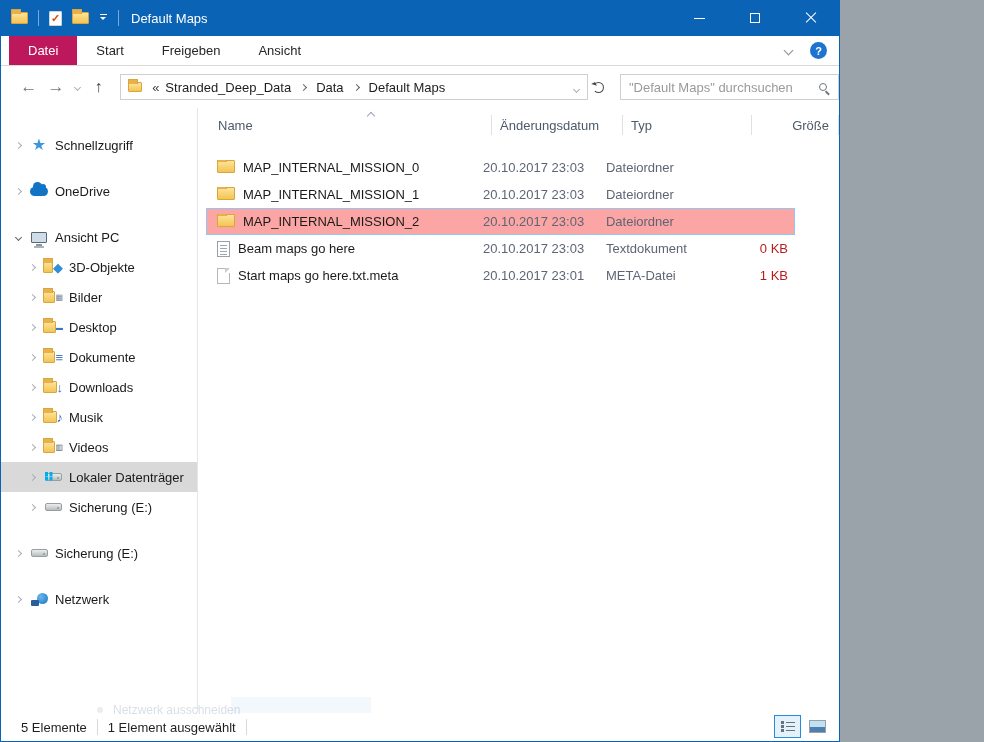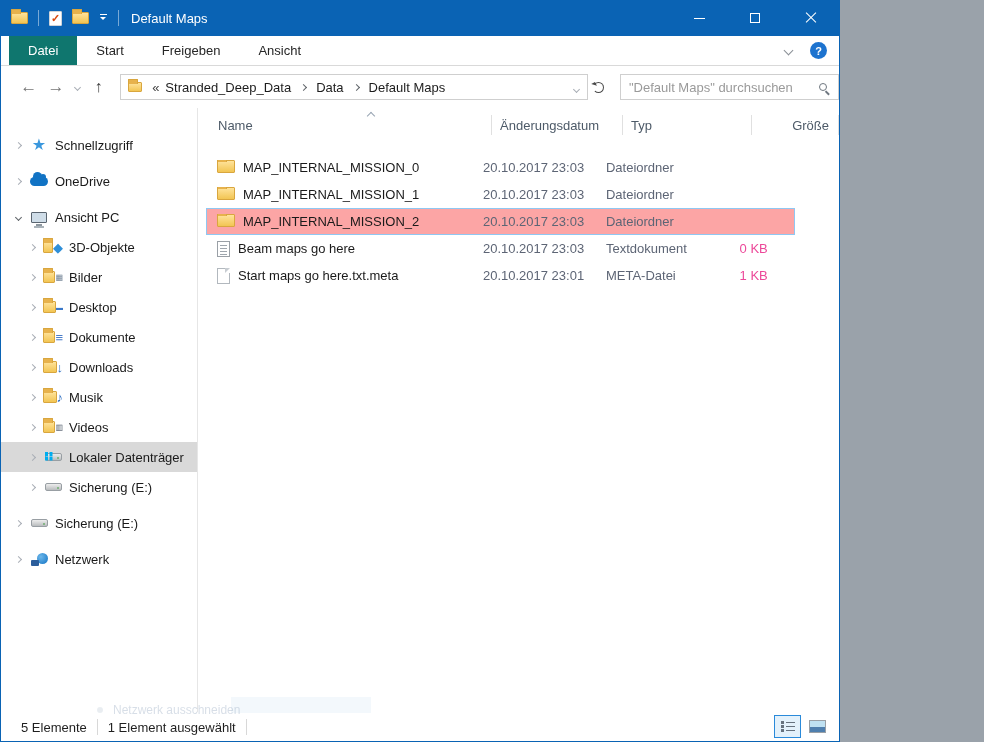--- a/index.html
+++ b/index.html
@@ -24,21 +24,21 @@
 .g-min{width:11px;height:1px;background:#fff}
 .g-max{width:10px;height:10px;border:1px solid #fff}
 .g-close{position:relative;width:12px;height:12px}
 .g-close::before,.g-close::after{content:"";position:absolute;top:5px;left:-1px;width:14px;height:1px;background:#fff}
 .g-close::before{transform:rotate(45deg)}
 .g-close::after{transform:rotate(-45deg)}
 
 
 .tabrow{height:30px;background:#fff;border-bottom:1px solid #d9d9d9;display:flex;align-items:stretch;padding-left:8px}
 .tab{padding:0 19px;display:flex;align-items:center;font-size:13px;color:#262626;cursor:default}
-.tab.active{background:#0f766e;color:#fff}
+.tab.active{background:#be185d;color:#fff}
 .tabrow-right{margin-left:auto;display:flex;align-items:center;gap:18px;padding-right:12px}
 .chev{display:inline-block;width:5px;height:5px;border-right:1px solid #a9aeb6;border-bottom:1px solid #a9aeb6;transform:rotate(-45deg)}
 .chev.down{transform:rotate(45deg)}
 .chev.big{width:7px;height:7px;border-color:#8a8f96}
 .help{width:17px;height:17px;border-radius:50%;background:#1d73cf;color:#fff;font-size:11px;font-weight:bold;display:flex;align-items:center;justify-content:center}
 
 
 .navbar{height:42px;background:#fff;display:flex;align-items:center}
 .nav-btn{display:flex;align-items:center;justify-content:center;color:#767676}
 .nb-back{margin-left:14px;width:32px;font-size:17px}
@@ -59,21 +59,21 @@
 .search-text{flex:1;font-size:13px;color:#9a9a9a;white-space:nowrap;overflow:hidden}
 .g-mag{position:relative;width:8px;height:8px;border:1.5px solid #6f7780;border-radius:50%;margin-right:3px}
 .g-mag::after{content:"";position:absolute;right:-4px;bottom:-3px;width:5px;height:1.5px;background:#6f7780;transform:rotate(45deg)}
 
 
 .content{display:flex;height:604px;background:#fff}
 
 
 .sidebar{width:197px;border-right:1px solid #e6e6e6;padding-top:22px;overflow:hidden;flex:none}
 .side-item{height:30px;display:flex;align-items:center;font-size:13px;color:#1a1a1a;white-space:nowrap;overflow:hidden;cursor:default}
-.side-item.gap{margin-top:6px}
+.side-item.gap{margin-top:16px}
 .side-item.selected{background:#d9d9d9}
 .side-item .chevbox{flex:none;width:14px;display:flex;justify-content:center}
 .side-item.lvl0{padding-left:10px}
 .side-item.lvl1{padding-left:24px}
 .chev.dark{border-color:#5f6368}
 .sicon{flex:none;width:20px;height:17px;margin:0 6px 0 4px;position:relative;display:flex;align-items:center;justify-content:center}
 .slabel{overflow:hidden}
 .ico-folder-s{width:16px;height:12px}
 .ovl-3d{color:#2f8fd8}.ovl-pic{color:#6b7d90;font-size:8px}.ovl-desk{color:#3a78c9;font-size:7px}
 .ovl-doc{color:#4a7dc9;font-weight:bold}.ovl-dl{color:#2f6fc1;font-weight:bold}.ovl-mus{color:#2f6fc1}.ovl-vid{color:#55606e;font-size:8px}
@@ -99,21 +99,21 @@
 .hcol.c1{width:152px;padding-left:8px}
 .hcol.c2{width:150px;padding-left:8px}
 .hcol.c3{width:100px;justify-content:flex-end;padding-right:10px}
 .sortcaret{position:absolute;left:170px;top:5px;width:6px;height:6px;border-left:1px solid #98a5b3;border-top:1px solid #98a5b3;transform:rotate(45deg)}
 .rows{padding-top:12px}
 .frow{display:flex;height:27px;align-items:center;margin:0 44px 0 8px;border:1px solid transparent;font-size:13px;cursor:default}
 .frow.selected{background:#fca5a5;border-color:#8fc7f2}
 .cell.name{width:333px;display:flex;padding-left:10px;color:#1a1a1a;overflow:hidden;white-space:nowrap}
 .cell.date{width:152px;padding-left:8px;color:#5d6575}
 .cell.type{width:150px;padding-left:8px;color:#5d6575}
-.cell.size{width:92px;text-align:center;padding-right:6px;color:#ec4899}
+.cell.size{width:92px;text-align:right;padding-right:6px;color:#b91c1c}
 .ficon{flex:none;margin-right:8px;position:relative}
 .folder-icon{width:18px;height:13px;background:linear-gradient(180deg,#ffe39b,#f2c553);border:1px solid #d9a63e;border-radius:1px;position:relative}
 .folder-icon::before{content:"";position:absolute;top:-4px;left:-1px;width:8px;height:4px;background:#e7b24c;border:1px solid #d9a63e;border-bottom:none;border-radius:1px 1px 0 0}
 .text-file-icon{width:13px;height:16px;background:#fff;border:1px solid #9aa0a6}
 .text-file-icon::after{content:"";position:absolute;left:2px;right:2px;top:3px;height:10px;background:repeating-linear-gradient(180deg,#9fa6ad 0 1px,transparent 1px 3px)}
 .meta-file-icon{width:13px;height:16px;background:#fff;border:1px solid #b2b8be}
 .meta-file-icon::before{content:"";position:absolute;top:-1px;right:-1px;border-style:solid;border-width:0 5px 5px 0;border-color:#fff #fff #c8cdd2 #fff;transform:rotate(90deg)}
 
 
 .statusbar{position:relative;height:30px;display:flex;align-items:center;padding-left:20px;font-size:13px;color:#1f1f1f;background:#fff}

